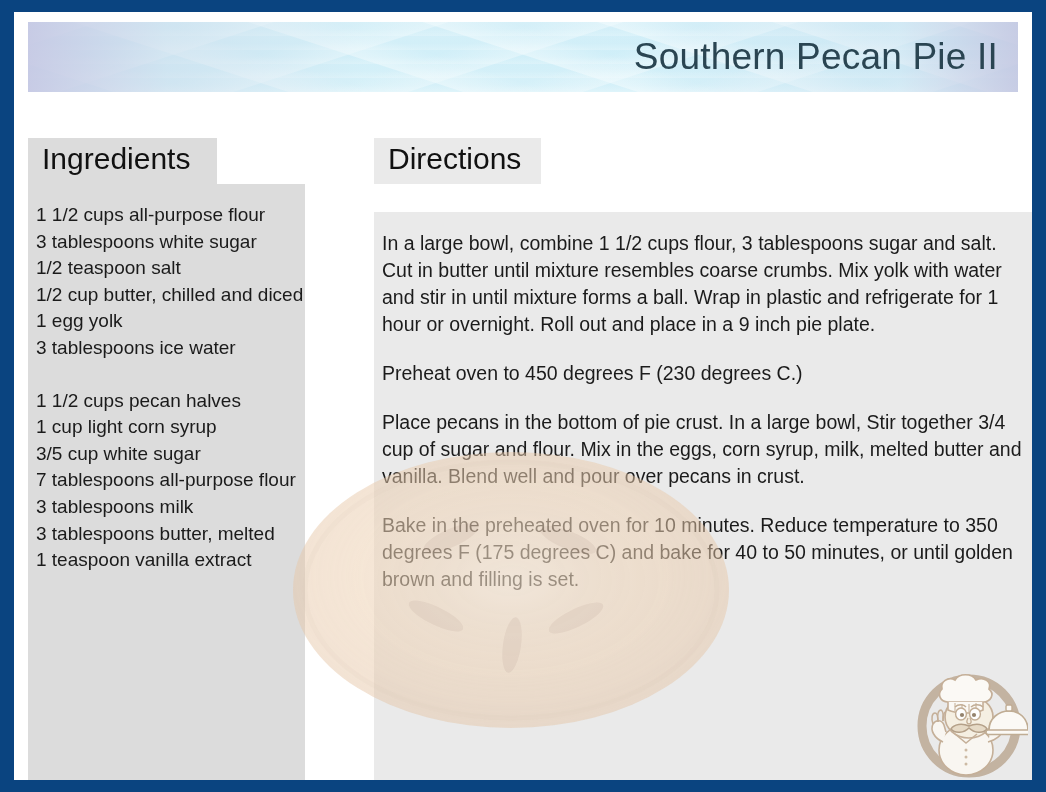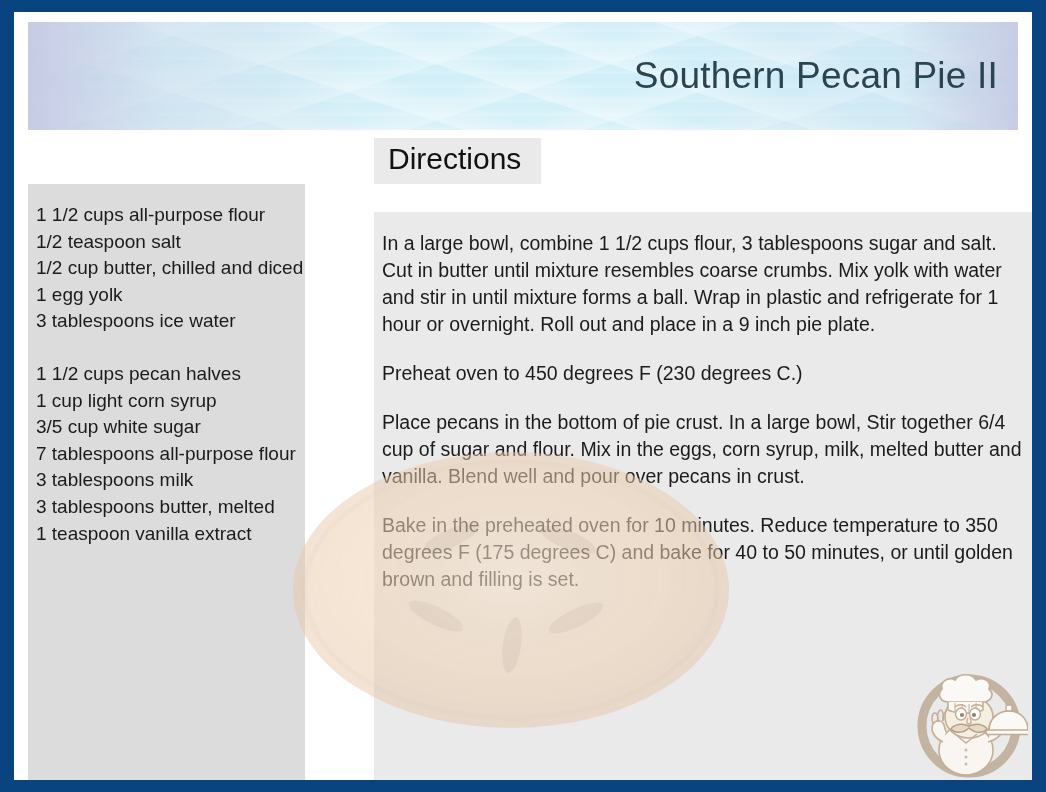--- a/index.html
+++ b/index.html
@@ -30,21 +30,21 @@
     background: #ffffff;
     overflow: hidden;
   }
 
   
   .banner {
     position: absolute;
     left: 14px;
     top: 10px;
     width: 990px;
-    height: 108px;
+    height: 70px;
     background:
       linear-gradient(90deg,
         rgba(198,201,228,0.95) 0%,
         rgba(205,224,238,0.7) 14%,
         rgba(214,241,248,0.35) 34%,
         rgba(208,240,249,0.25) 62%,
         rgba(203,227,241,0.55) 88%,
         rgba(196,200,226,0.9) 100%),
       repeating-linear-gradient(18deg,
         rgba(255,255,255,0.0) 0px,
@@ -164,25 +164,27 @@
 </head>
 <body>
 
 <div class="card">
   <div class="page">
 
     <div class="banner">
       <div class="banner-title">Southern Pecan Pie II</div>
     </div>
 
+    <div class="panel-heading ing-tab">Ingredients</div>
 
     <div class="ing-body">
       <div class="ing-list">
         <div class="ing-group">
           <div class="ing-item">1 1/2 cups all-purpose flour</div>
+          <div class="ing-item">3 tablespoons white sugar</div>
           <div class="ing-item">1/2 teaspoon salt</div>
           <div class="ing-item">1/2 cup butter, chilled and diced</div>
           <div class="ing-item">1 egg yolk</div>
           <div class="ing-item">3 tablespoons ice water</div>
         </div>
         <div class="ing-group">
           <div class="ing-item">1 1/2 cups pecan halves</div>
           <div class="ing-item">1 cup light corn syrup</div>
           <div class="ing-item">3/5 cup white sugar</div>
           <div class="ing-item">7 tablespoons all-purpose flour</div>
@@ -192,21 +194,21 @@
         </div>
       </div>
     </div>
 
     <div class="panel-heading dir-tab">Directions</div>
 
     <div class="dir-body">
       <div class="dir-text">
         <p class="dir-para">In a large bowl, combine 1 1/2 cups flour, 3 tablespoons sugar and salt. Cut in butter until mixture resembles coarse crumbs. Mix yolk with water and stir in until mixture forms a ball. Wrap in plastic and refrigerate for 1 hour or overnight. Roll out and place in a 9 inch pie plate.</p>
         <p class="dir-para">Preheat oven to 450 degrees F (230 degrees C.)</p>
-        <p class="dir-para">Place pecans in the bottom of pie crust. In a large bowl, Stir together 6/4 cup of sugar and flour. Mix in the eggs, corn syrup, milk, melted butter and vanilla. Blend well and pour over pecans in crust.</p>
+        <p class="dir-para">Place pecans in the bottom of pie crust. In a large bowl, Stir together 3/4 cup of sugar and flour. Mix in the eggs, corn syrup, milk, melted butter and vanilla. Blend well and pour over pecans in crust.</p>
         <p class="dir-para">Bake in the preheated oven for 10 minutes. Reduce temperature to 350 degrees F (175 degrees C) and bake for 40 to 50 minutes, or until golden brown and filling is set.</p>
       </div>
     </div>
 
     <svg class="pie-watermark" viewBox="0 0 470 300">
       <defs>
         <radialGradient id="pieBody" cx="50%" cy="45%" r="62%">
           <stop offset="0%" stop-color="#f2dcc4" stop-opacity="0.95"></stop>
           <stop offset="55%" stop-color="#eed3b6" stop-opacity="0.9"></stop>
           <stop offset="88%" stop-color="#e4c3a3" stop-opacity="0.75"></stop>

